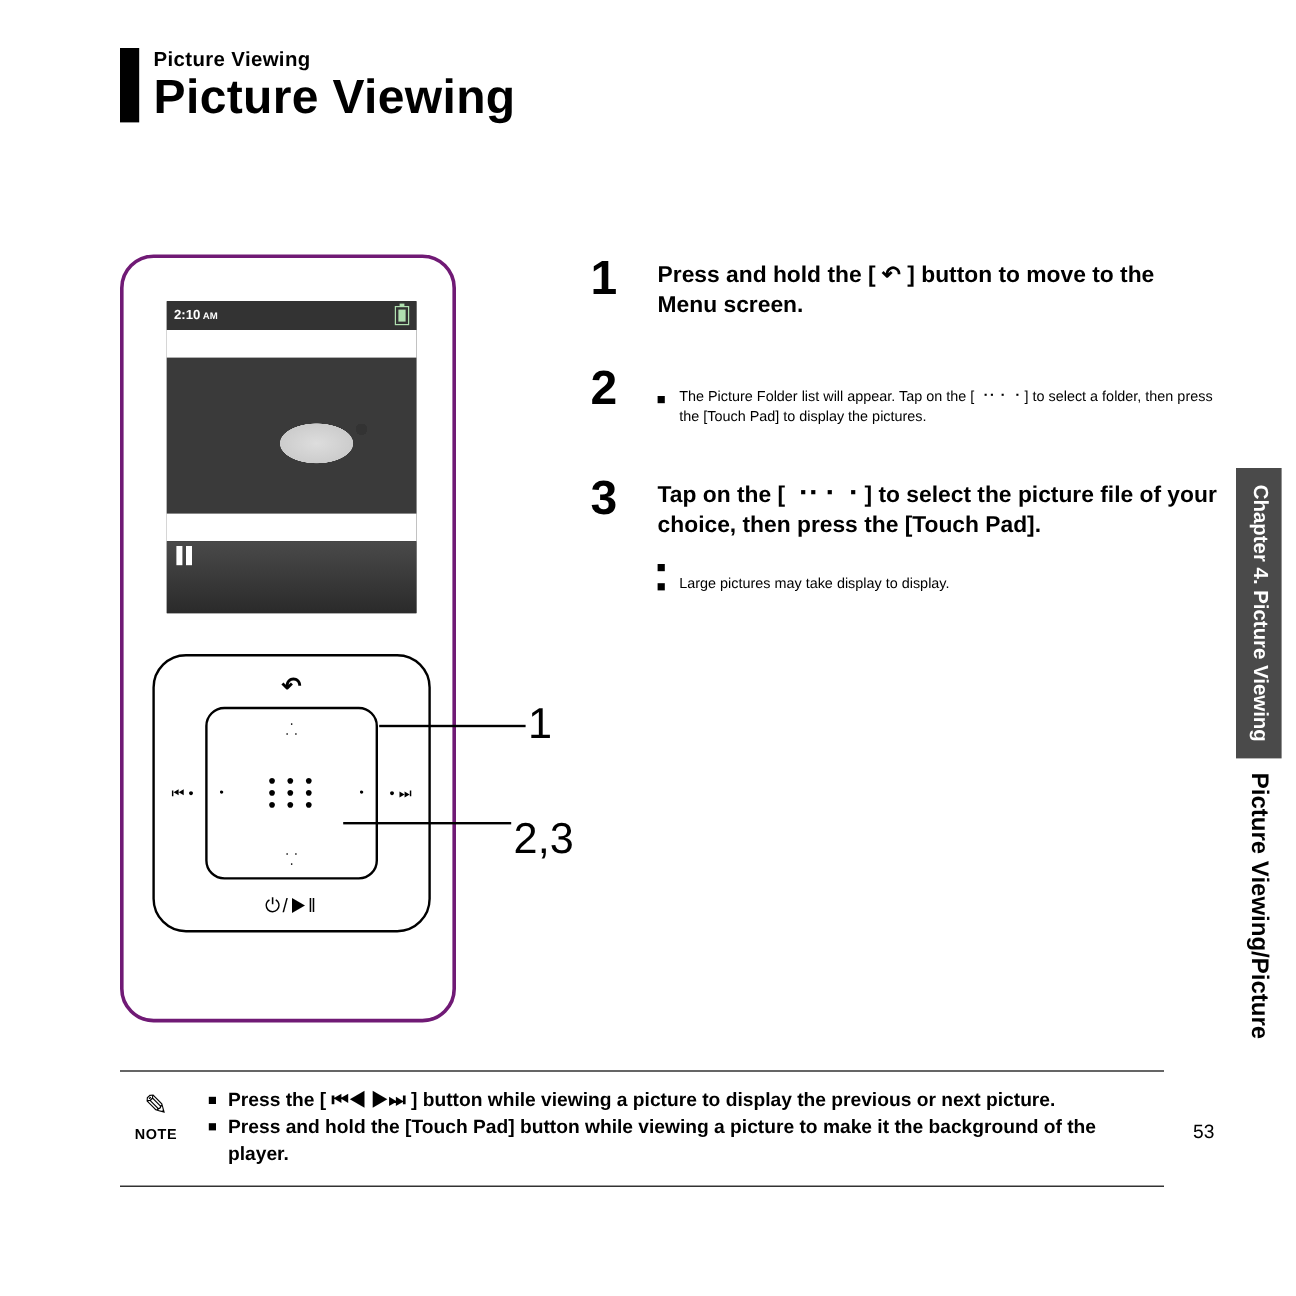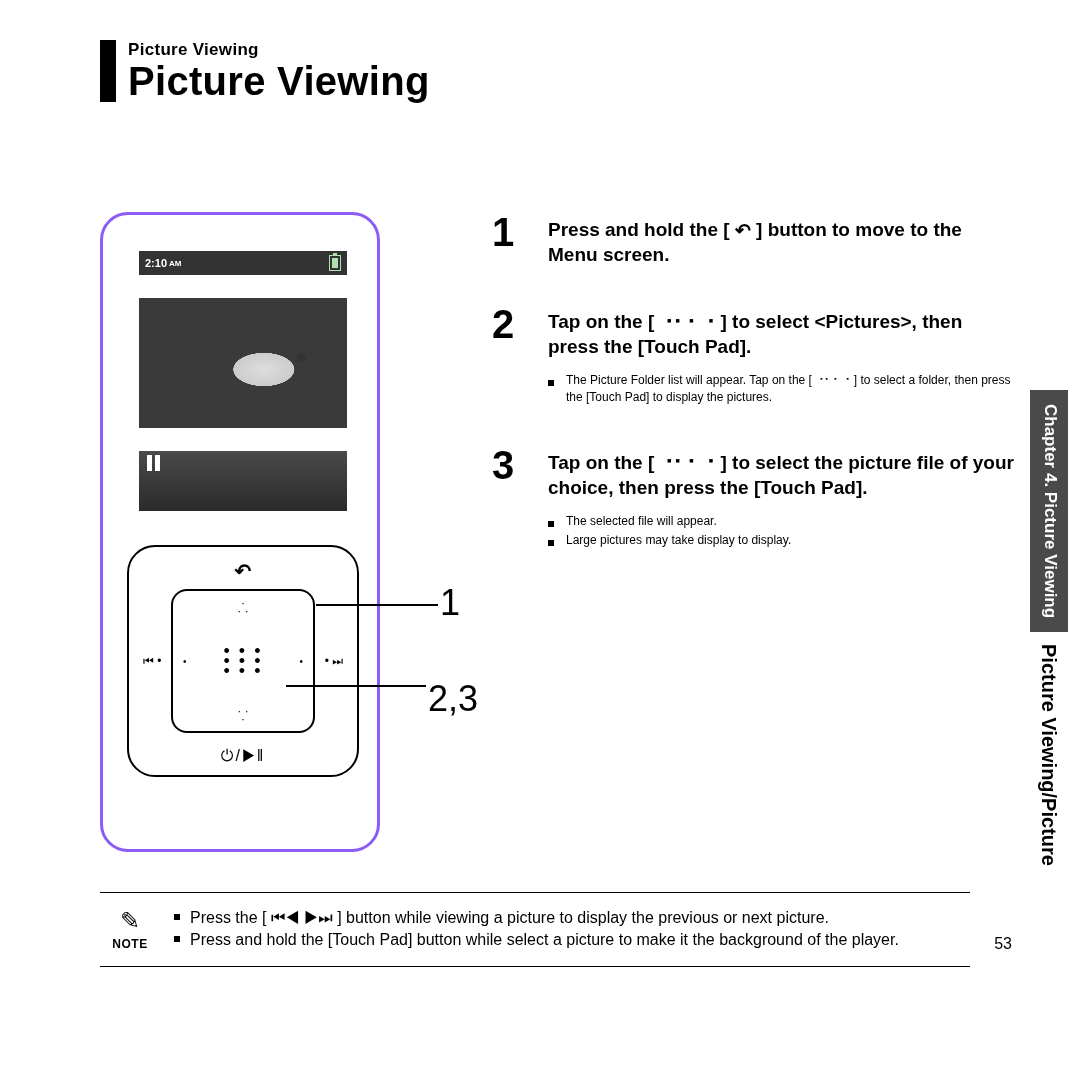--- a/index.html
+++ b/index.html
@@ -10,21 +10,21 @@
   .header-block { width: 16px; background: #000; margin-right: 12px; }
   .header-texts { display: flex; flex-direction: column; justify-content: flex-end; }
   .header-small { font-size: 17px; font-weight: bold; letter-spacing: 0.3px; }
   .header-title { font-size: 40px; font-weight: bold; letter-spacing: 0.3px; line-height: 1.05; }
 
   .body-row { display: flex; margin-top: 110px; }
 
   
   .device-col { width: 310px; position: relative; flex-shrink: 0; }
   .device {
-    width: 280px; height: 640px; border: 3px solid #8b5cf6; border-radius: 28px;
+    width: 280px; height: 640px; border: 3px solid #701a75; border-radius: 28px;
     position: relative; background: #fff;
   }
   .screen {
     position: absolute; top: 36px; left: 36px; width: 208px; height: 260px;
     background: #000;
   }
   .status-bar { width: 100%; height: 24px; background: #333; display: flex; align-items: center; padding: 0 6px; }
   .status-time { color: #fff; font-size: 11px; font-weight: bold; }
   .status-am { font-size: 8px; margin-left: 2px; }
   .battery-icon { margin-left: auto; width: 12px; height: 16px; border: 1px solid #b0e0b0; position: relative; }
@@ -79,21 +79,21 @@
   .step-head .glyph { font-family: sans-serif; }
   .sub-list { margin-top: 12px; padding-left: 0; }
   .sub-item { display: flex; font-size: 12px; line-height: 1.45; margin-bottom: 2px; }
   .sub-bullet { width: 6px; height: 6px; background: #000; margin: 8px 12px 0 0; flex-shrink: 0; }
 
   
   .note-box { margin-top: 40px; border-top: 1.5px solid #000; border-bottom: 1.5px solid #000; padding: 14px 4px 14px 0; display: flex; width: 870px;}
   .note-label-col { width: 60px; flex-shrink: 0; text-align: center; }
   .note-icon { font-size: 24px; }
   .note-label { font-size: 12px; font-weight: bold; letter-spacing: 0.5px; margin-top: 2px; }
-  .note-items { flex: 1; }
+  .note-items { flex: 1; font-weight: bold; }
   .note-item { display: flex; font-size: 16px; line-height: 1.4; }
   .note-bullet { width: 6px; height: 6px; background: #000; margin: 7px 10px 0 14px; flex-shrink: 0; }
 
   
   .side-tab {
     position: absolute; right: 12px; top: 390px; width: 38px; height: 570px;
     writing-mode: vertical-rl; text-orientation: mixed;
     font-weight: bold; font-size: 17px; display: flex; gap: 0;
   }
   .side-dark { background: #4a4a4a; color: #fff; padding: 14px 8px; }
@@ -163,42 +163,38 @@
         <div class="step-body">
           <div class="step-head">
             <span>Press and hold the [ </span><span class="glyph">↶</span><span> ] button to move to the Menu screen.</span>
           </div>
         </div>
       </div>
 
       <div class="step">
         <div class="step-num">2</div>
         <div class="step-body">
-          <div class="step-head">
-            <span>Tap on the [ </span><span class="glyph">⠐⠂⠂⠐</span><span> ] to select &lt;Pictures&gt;, then press the [Touch Pad].</span>
-          </div>
           <div class="sub-list">
             <div class="sub-item">
               <span class="sub-bullet"></span>
               <span>The Picture Folder list will appear. Tap on the [ ⠐⠂⠂⠐ ] to select a folder, then press the [Touch Pad] to display the pictures.</span>
             </div>
           </div>
         </div>
       </div>
 
       <div class="step">
         <div class="step-num">3</div>
         <div class="step-body">
           <div class="step-head">
             <span>Tap on the [ </span><span class="glyph">⠐⠂⠂⠐</span><span> ] to select the picture file of your choice, then press the [Touch Pad].</span>
           </div>
           <div class="sub-list">
             <div class="sub-item">
               <span class="sub-bullet"></span>
-              <span>The selected file will appear.</span>
             </div>
             <div class="sub-item">
               <span class="sub-bullet"></span>
               <span>Large pictures may take display to display.</span>
             </div>
           </div>
         </div>
       </div>
 
     </div>
@@ -209,21 +205,21 @@
       <div class="note-icon">✎</div>
       <div class="note-label">NOTE</div>
     </div>
     <div class="note-items">
       <div class="note-item">
         <span class="note-bullet"></span>
         <span>Press the [ ⏮◀ ▶⏭ ] button while viewing a picture to display the previous or next picture.</span>
       </div>
       <div class="note-item">
         <span class="note-bullet"></span>
-        <span>Press and hold the [Touch Pad] button while select a picture to make it the background of the player.</span>
+        <span>Press and hold the [Touch Pad] button while viewing a picture to make it the background of the player.</span>
       </div>
     </div>
   </div>
 
   <div class="side-tab">
     <div class="side-dark">Chapter 4.  Picture Viewing</div>
     <div class="side-light">Picture Viewing/Picture</div>
   </div>
 
   <div class="page-num">53</div>

